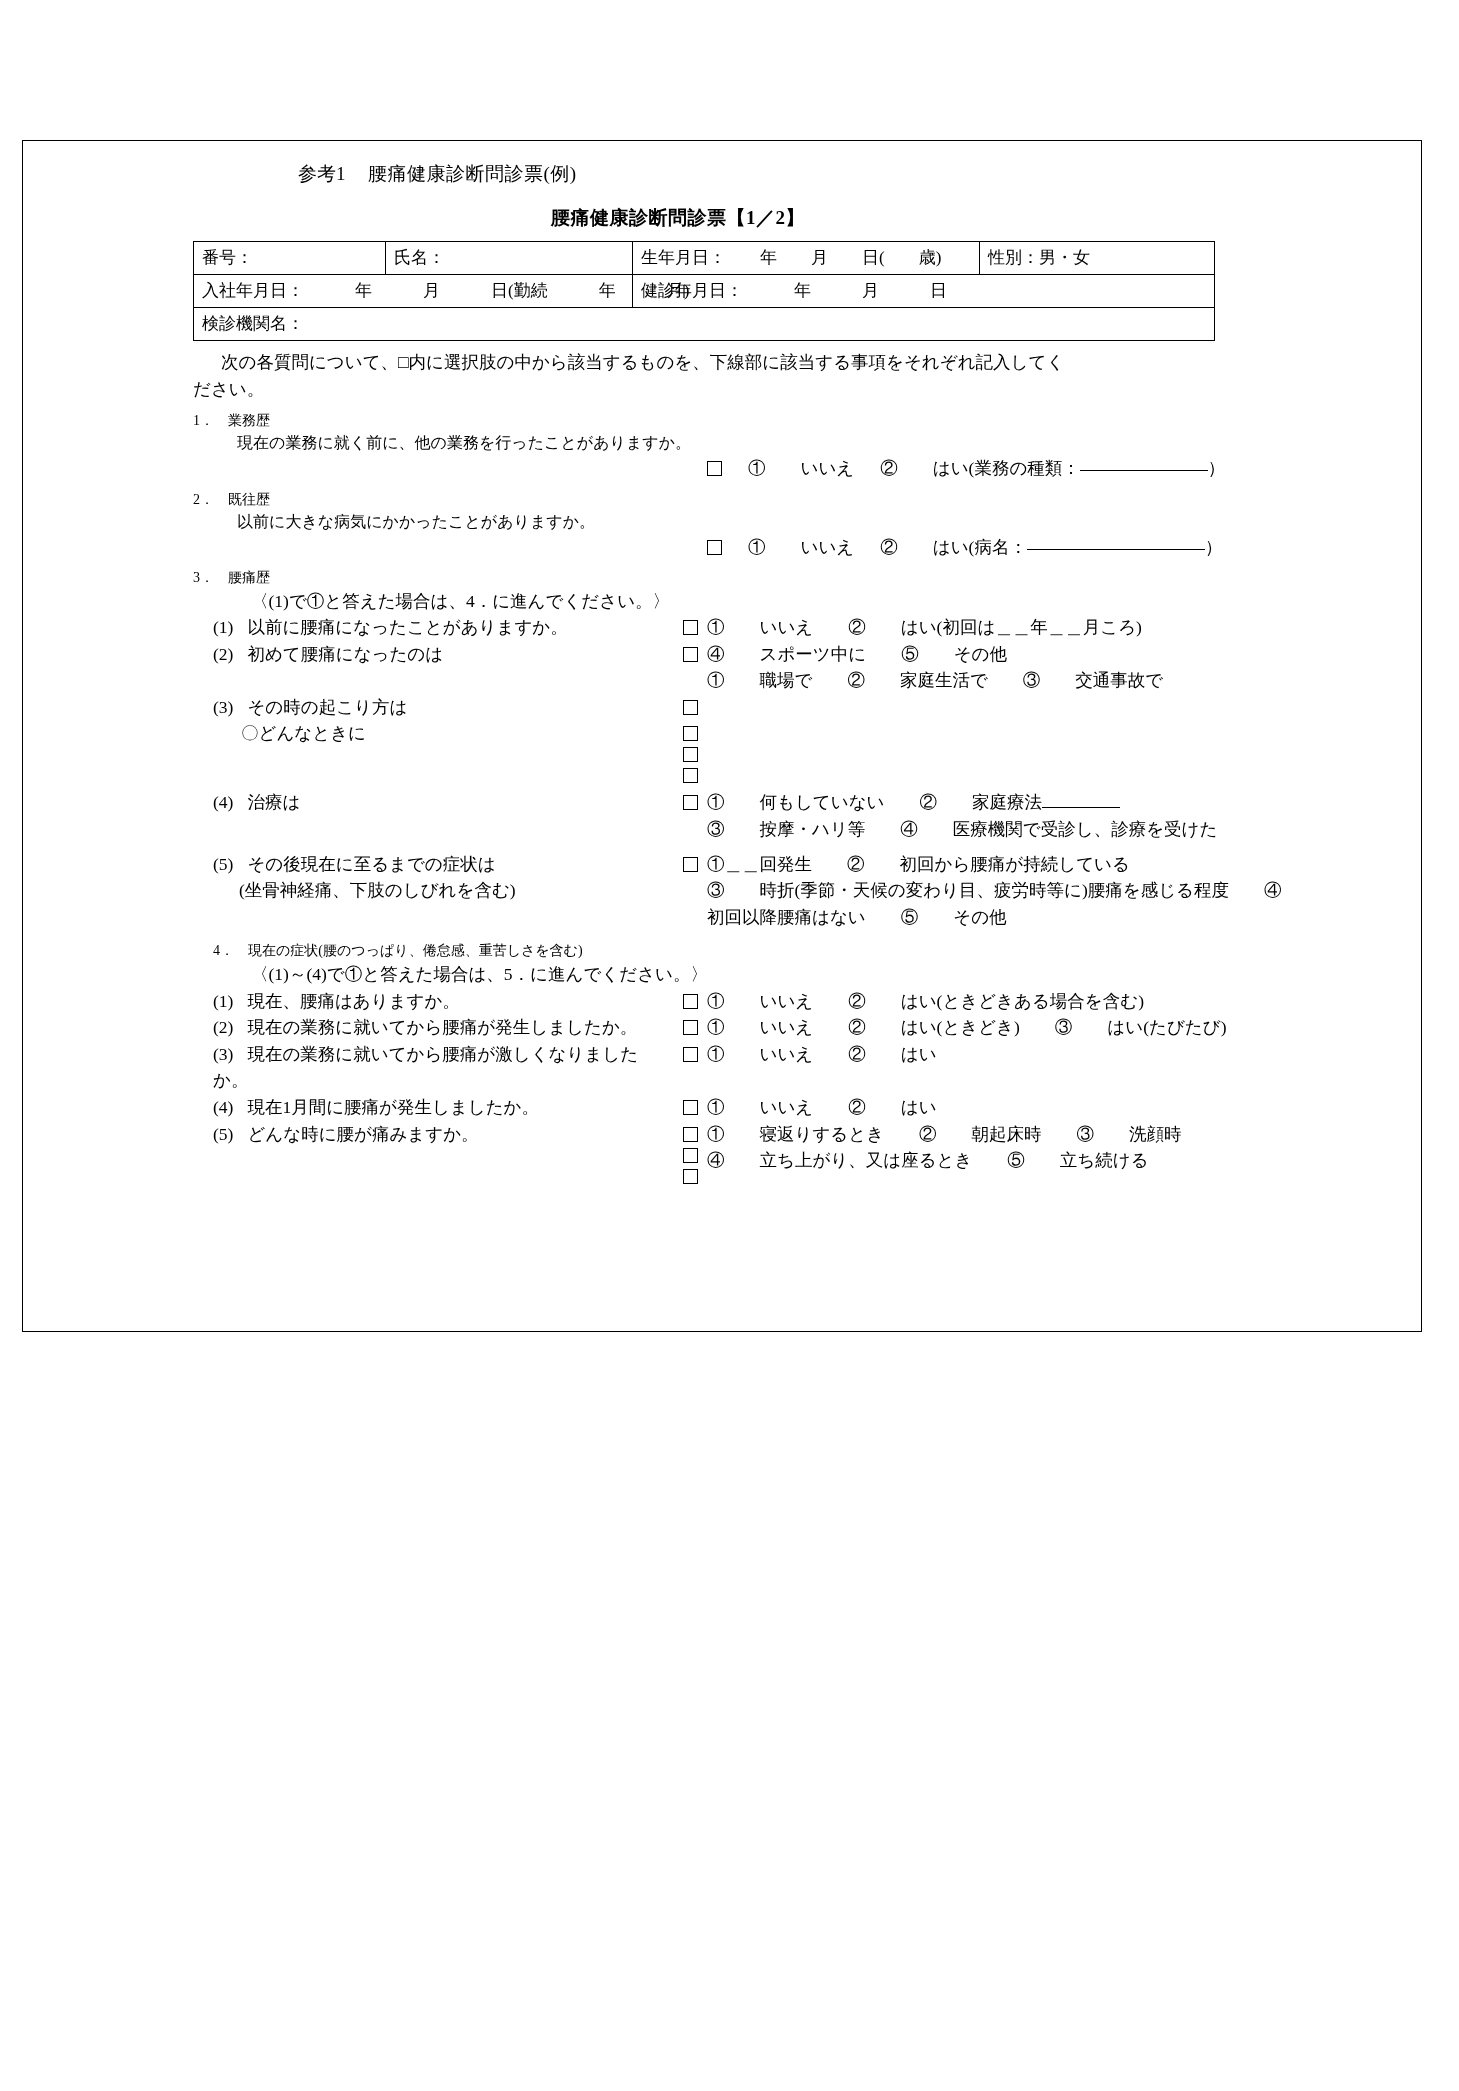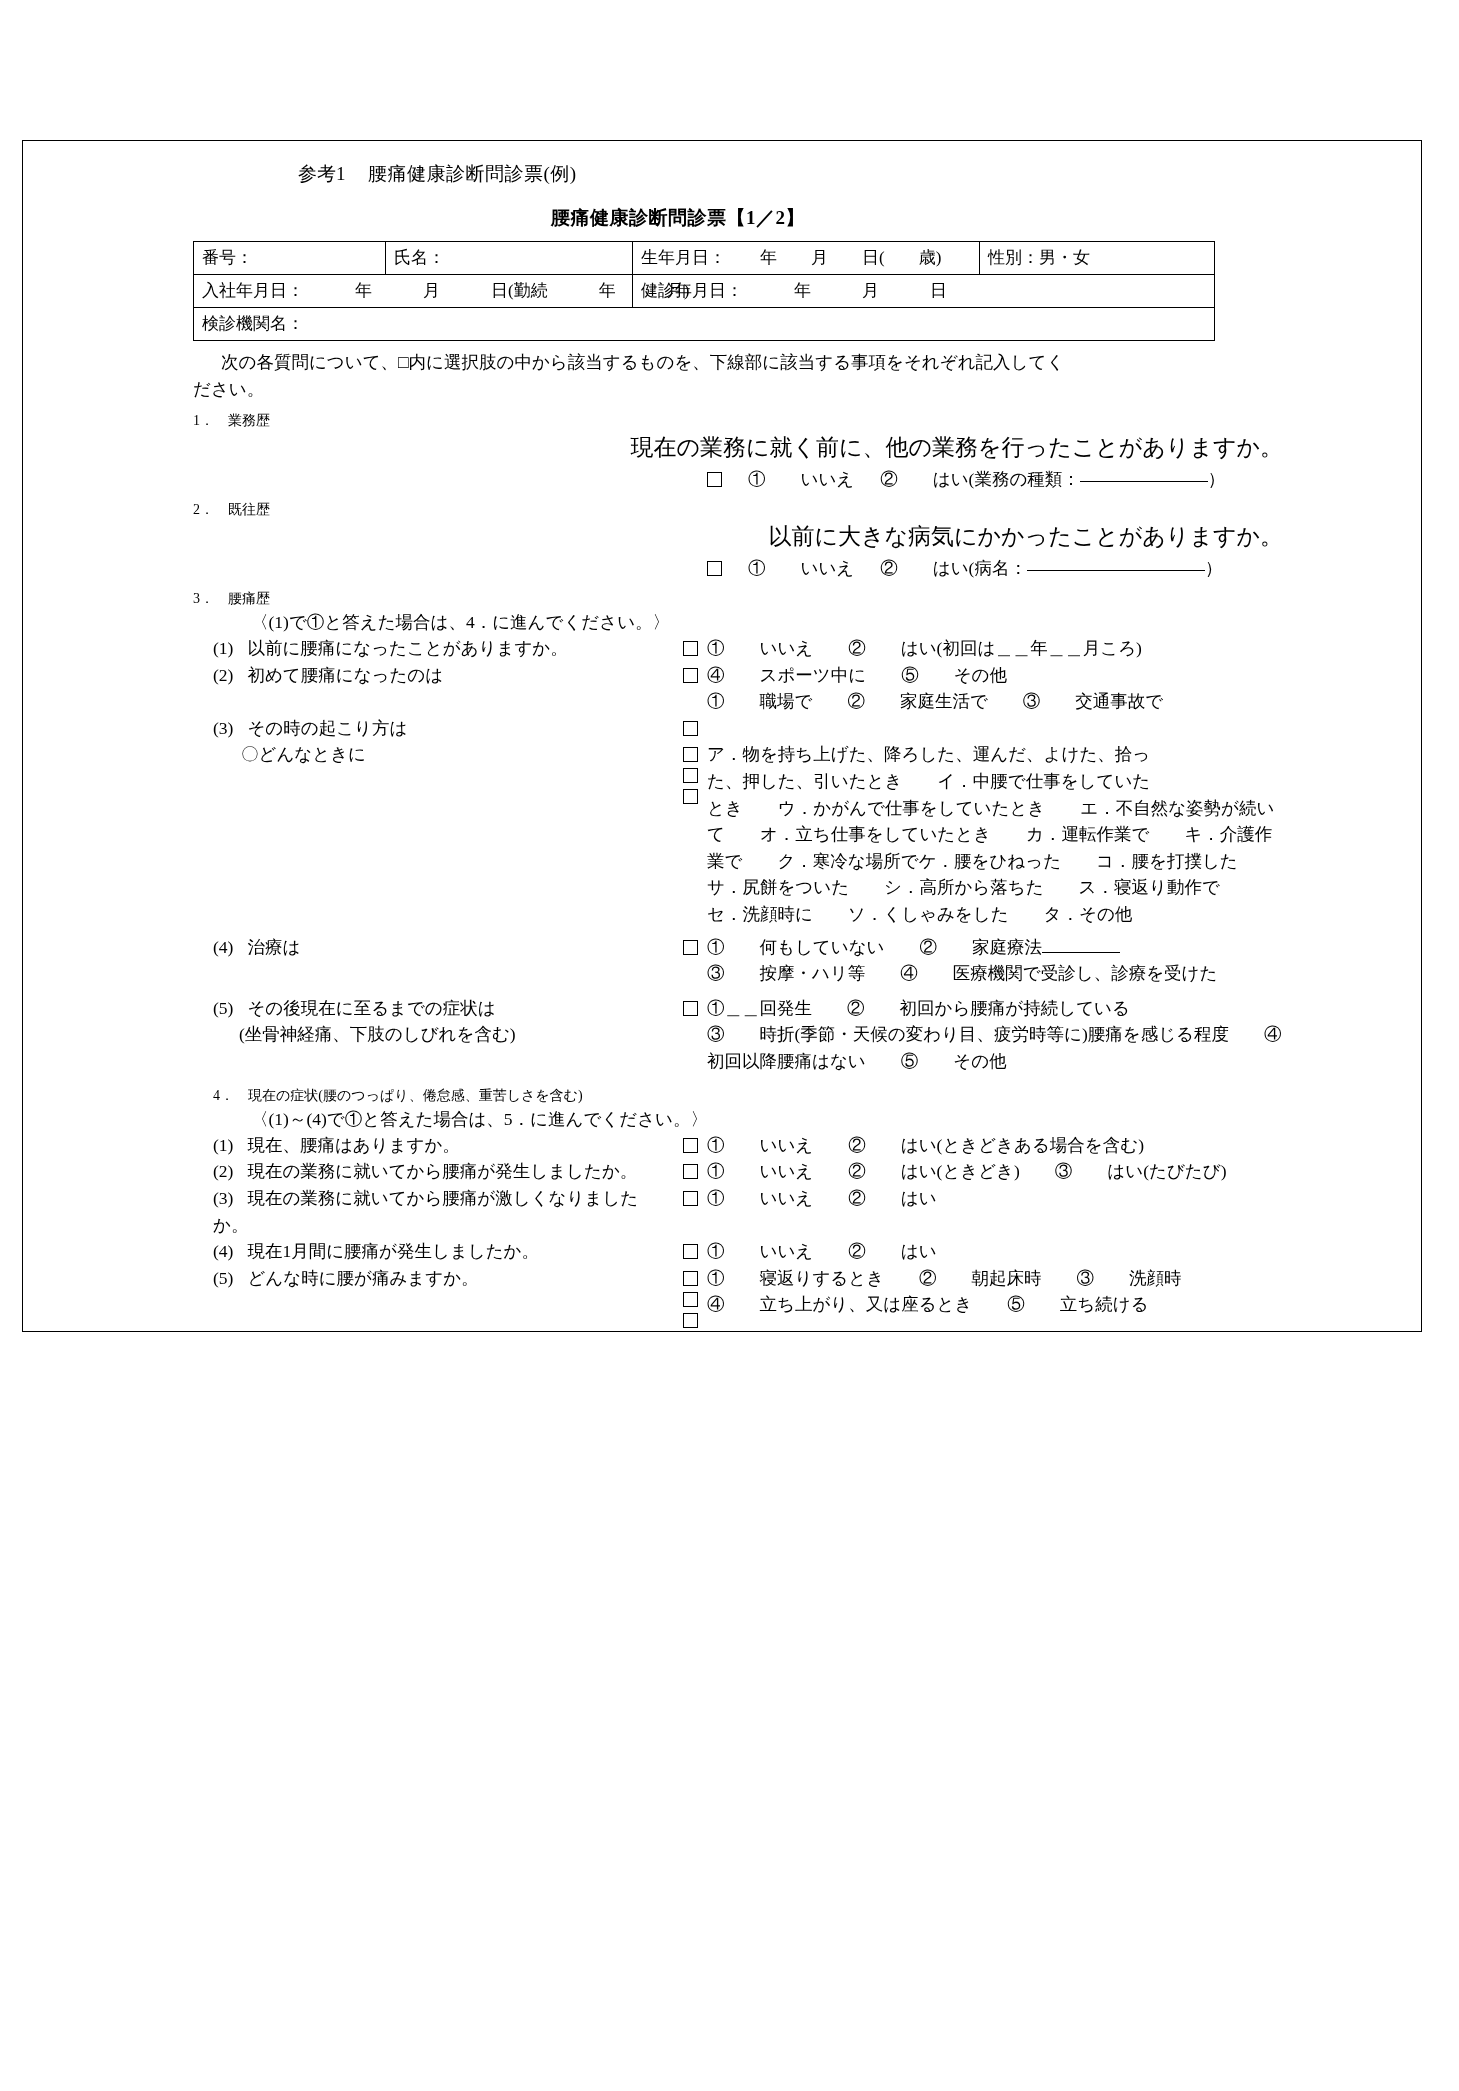--- a/index.html
+++ b/index.html
@@ -79,24 +79,23 @@
   }
   .instr .ind { padding-left: 28px; }
 
   
   .sec-title {
     font-size: 14px;
     margin-top: 7px;
     line-height: 1.5;
   }
   .sec-sub {
-    font-size: 23px;
+    font-size: 16px;
     padding-left: 44px;
     line-height: 1.5;
-    text-align: right;
   }
   .sec-note {
     font-size: 17.5px;
     padding-left: 58px;
     line-height: 1.5;
   }
   
   .ansrow {
     display: flex;
     font-size: 17.5px;
@@ -246,25 +245,20 @@
             <span class="cb"></span>
           </div>
       </div>
       <div class="ansrow">
         <div class="q" style="padding-left:48px">〇どんなときに</div>
         <div class="boxcol">
           <span class="cb"></span>
           <span class="cb"></span>
           <span class="cb"></span>
         </div>
-        <div class="acol">
-          <div>ア．物を持ち上げた、降ろした、運んだ、よけた、拾っ</div>
-          <div>た、押した、引いたとき　　イ．中腰で仕事をしていた</div>
-          <div>とき　　ウ．かがんで仕事をしていたとき　　エ．不自然な姿勢が続いて　　オ．立ち仕事をしていたとき　　カ．運転作業で　　キ．介護作業で　　ク．寒冷な場所でケ．腰をひねった　　コ．腰を打撲した　　サ．尻餅をついた　　シ．高所から落ちた　　ス．寝返り動作で　　セ．洗顔時に　　ソ．くしゃみをした　　タ．その他</div>
-        </div>
       </div>
 
       <div class="ansrow" style="margin-top:6px">
         <div class="q">
           <span>(4)</span><span class="sp"></span><span>治療は</span>
         </div>
         <div class="boxcol">
             <span class="cb"></span>
           </div>
         <div class="acol">

